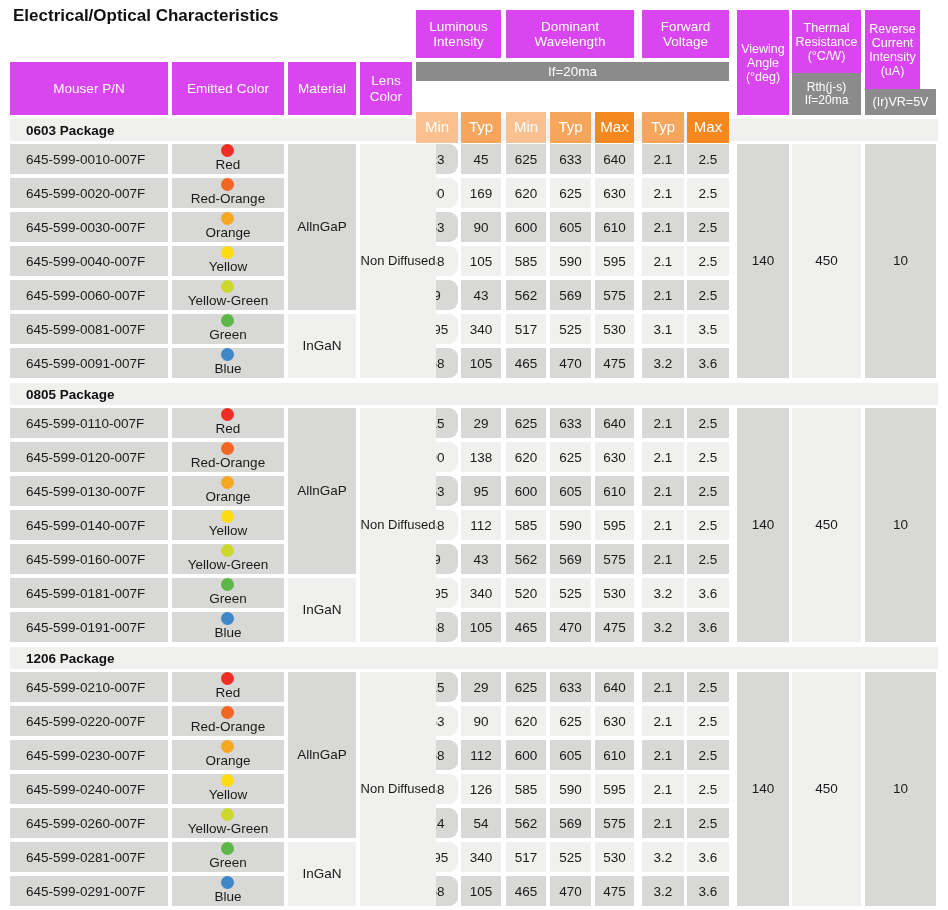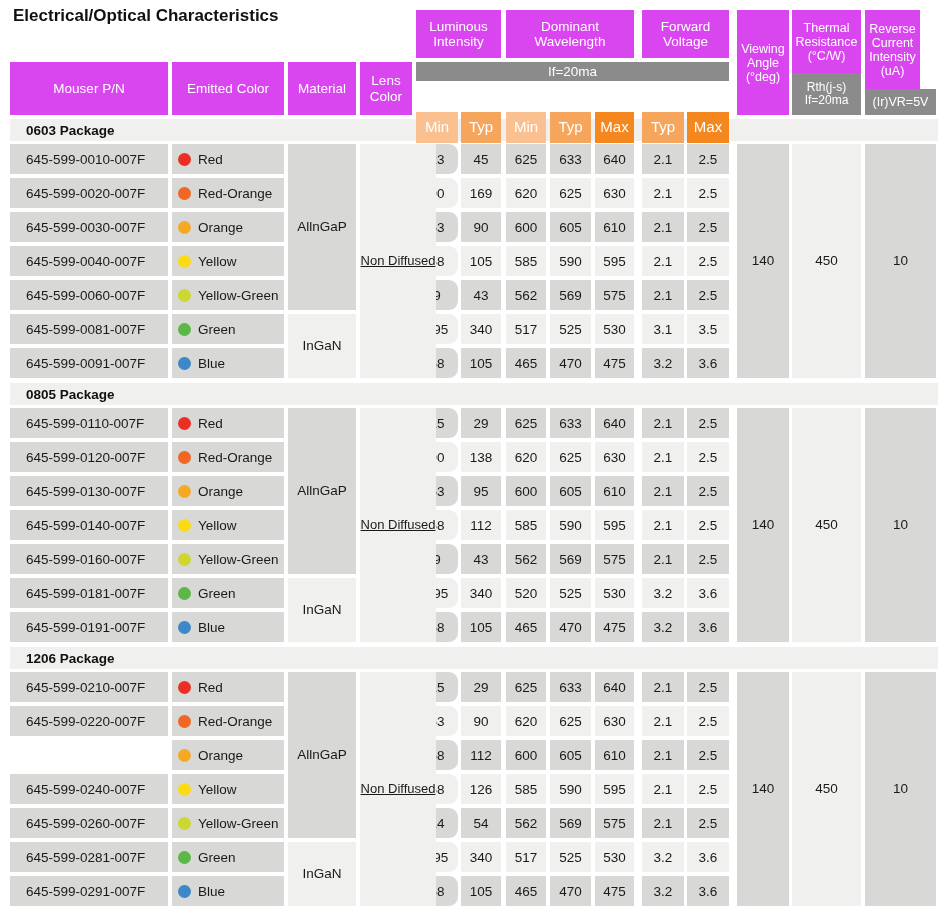--- a/index.html
+++ b/index.html
@@ -45,34 +45,34 @@
              display:flex; align-items:center; padding-left:16px;
              font-weight:bold; font-size:13.5px; color:#111; }
   .section + .section .pkg-bar { margin-top:5px; }
   .sec-body { position:relative; height:234px; }
   .rows { position:absolute; left:0; top:0; width:100%; height:100%; }
   .trow { position:relative; height:30px; margin-bottom:4px; }
   .cell { position:absolute; top:0; height:30px; display:flex; align-items:center; font-size:13.5px; }
   .dark  { background:#D8D8D6; }
   .light { background:#F0F0EE; }
   .c-pn    { left:10px;  width:158px; background:#D8D8D6; padding-left:16px; }
-  .c-color { left:172px; width:112px; background:#D8D8D6; }
+  .c-color { left:172px; width:112px; background:#D8D8D6;flex-direction:column; }
   .v { justify-content:center; }
   .trow:nth-child(odd)  .v { background:#D8D8D6; }
   .trow:nth-child(even) .v { background:#F0F0EE; }
   .c-limin { left:416px; width:42px;border-radius:9px; } .c-lityp { left:461px; width:40px; }
   .c-dwmin { left:506px; width:40px; } .c-dwtyp { left:550px; width:41px; }
   .c-dwmax { left:595px; width:39px; } .c-fvtyp { left:642px; width:42px; }
   .c-fvmax { left:687px; width:42px; }
   .dot { width:13px; height:13px; border-radius:50%; margin:0 7px 0 6px; flex:0 0 13px; }
   .span { position:absolute; display:flex; align-items:center; justify-content:center;
           text-align:right; font-size:13.5px; line-height:1.25; }
   .sp-mat-a { left:288px; width:68px; top:0;     height:166px; }
   .sp-mat-b { left:288px; width:68px; top:170px; height:64px; }
-  .sp-lens  { left:360px; width:76px; top:0; height:234px; font-size:13px;text-decoration:underline; }
+  .sp-lens  { left:360px; width:76px; top:0; height:234px; font-size:13px; }
   .sp-view  { left:737px; width:52px; top:0; height:234px; }
   .sp-th    { left:792px; width:69px; top:0; height:234px; }
   .sp-rev   { left:865px; width:71px; top:0; height:234px; }
 </style>
 </head>
 <body>
 
 <div class="title">Electrical/Optical Characteristics</div>
 
 <div class="theader">
@@ -405,20 +405,23 @@
     <div class="cell v c-limin">53</div>
     <div class="cell v c-lityp">90</div>
     <div class="cell v c-dwmin">620</div>
     <div class="cell v c-dwtyp">625</div>
     <div class="cell v c-dwmax">630</div>
     <div class="cell v c-fvtyp">2.1</div>
     <div class="cell v c-fvmax">2.5</div>
   </div>
 
   <div class="trow">
+    <div class="cell c-pn">
+      <span>645-599-0230-007F</span>
+    </div>
     <div class="cell c-color">
       <span class="dot" style="background: rgb(247, 168, 35);"></span>
       <span>Orange</span>
     </div>
     <div class="cell v c-limin">68</div>
     <div class="cell v c-lityp">112</div>
     <div class="cell v c-dwmin">600</div>
     <div class="cell v c-dwtyp">605</div>
     <div class="cell v c-dwmax">610</div>
     <div class="cell v c-fvtyp">2.1</div>

